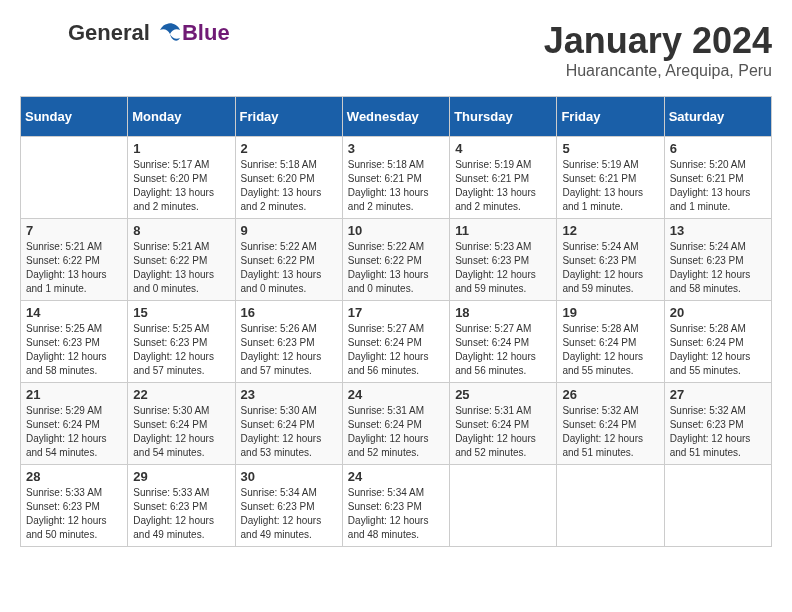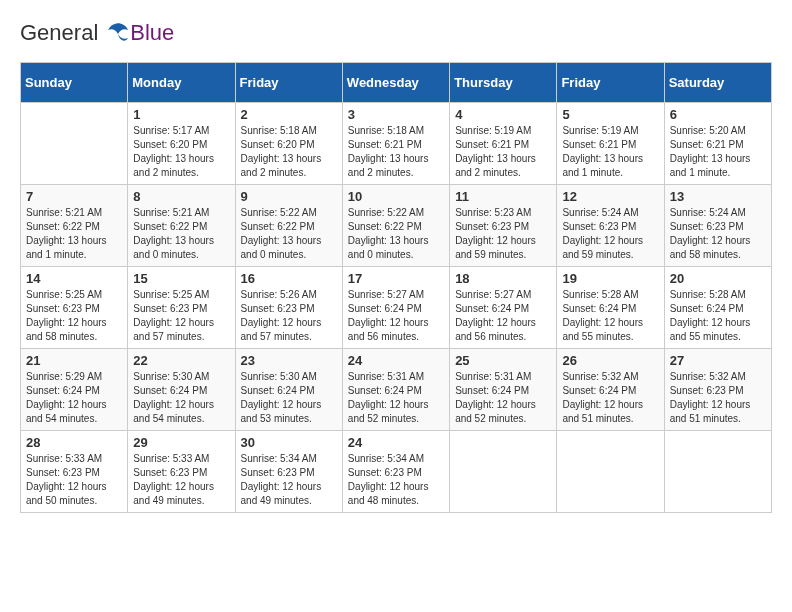--- a/index.html
+++ b/index.html
@@ -18,22 +18,23 @@
     }
     .logo {
       display: flex;
       flex-direction: column;
       align-items: flex-start;
     }
     .logo-text {
       display: flex;
       align-items: center;
       font-size: 22px;
-      font-weight: normal;
-      color: #333;
+      font-weight: bold;
+      color: #333;
+      margin-left: 48px;
     }
     .logo-general { color: #333; }
     .logo-blue { color: #701a75; }
     .logo-bird {
       width: 30px;
       height: 22px;
       margin-left: 2px;
     }
     .title-block { text-align: right; }
     .month-title {
@@ -90,20 +91,24 @@
   <div class="logo">
     <div class="logo-text">
       <span class="logo-general">General</span>
       <svg class="logo-bird" viewBox="0 0 30 22" xmlns="http://www.w3.org/2000/svg">
         <path d="M15 2 C18 0, 26 2, 28 8 C24 6, 20 8, 18 12 C16 8, 12 6, 8 8 C10 4, 13 2, 15 2Z" fill="#1a5fa8"></path>
         <path d="M18 12 C20 16, 24 18, 28 16 C26 20, 20 20, 18 12Z" fill="#1a5fa8"></path>
       </svg>
       <span class="logo-blue">Blue</span>
     </div>
   </div>
+  <div class="title-block">
+    <div class="month-title">January 2024</div>
+    <div class="subtitle">Huarancante, Arequipa, Peru</div>
+  </div>
 </div>
 
 <table class="calendar">
   <thead>
     <tr>
     <th>Sunday</th>
         <th>Monday</th>
         <th>Friday</th>
         <th>Wednesday</th>
         <th>Thursday</th>

